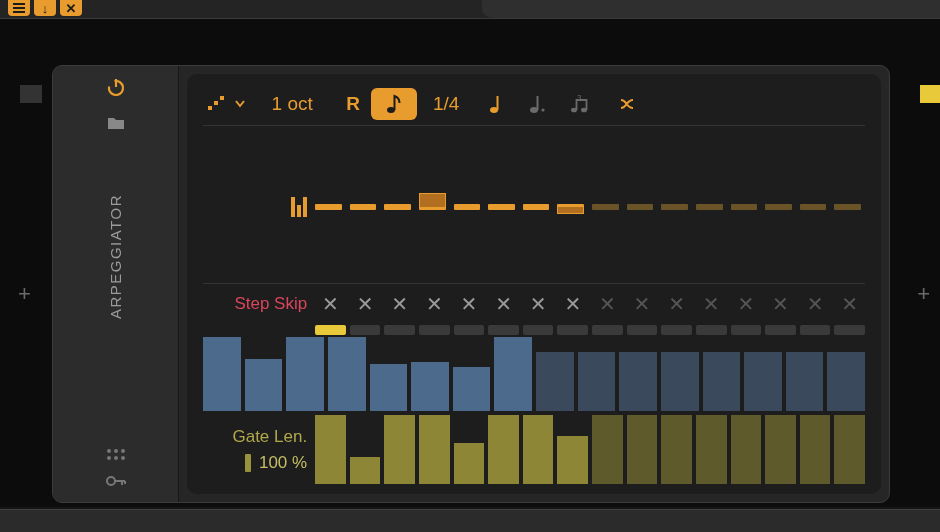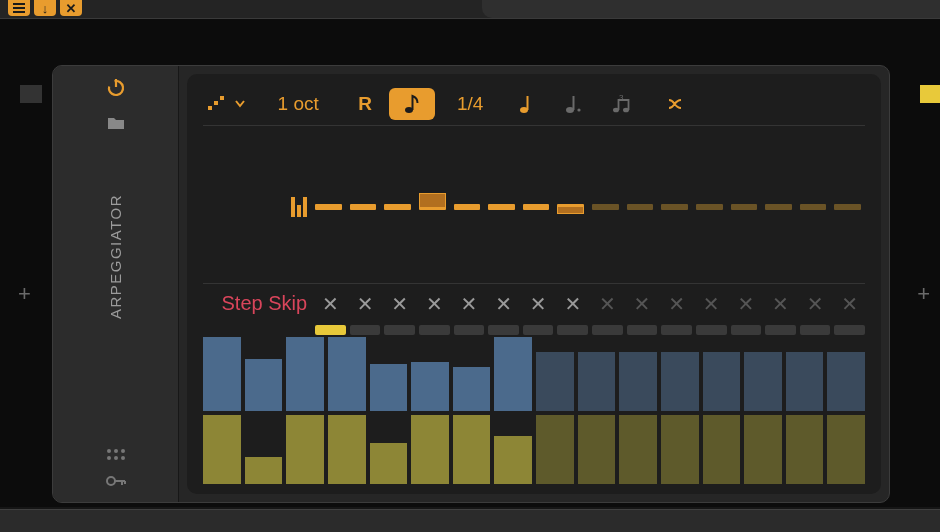--- a/index.html
+++ b/index.html
@@ -144,21 +144,21 @@
     border-radius: 10px;
     margin: 8px;
     padding: 8px 16px 10px 16px;
     display: flex;
     flex-direction: column;
   }
   .controls {
     height: 44px;
     display: flex;
     align-items: center;
-    gap: 6px;
+    gap: 0;
     color: #e89c2e;
     font-size: 19px;
   }
   .ctrl {
     display: flex;
     align-items: center;
     justify-content: center;
     height: 34px;
     min-width: 34px;
     border-radius: 6px;
@@ -186,21 +186,21 @@
   }
   .lane-label {
     flex: 0 0 104px;
     display: flex;
     flex-direction: column;
     justify-content: center;
     align-items: flex-end;
     padding-right: 8px;
     gap: 6px;
   }
-  .lane-label .title { font-size: 20px; text-align: center; }
+  .lane-label .title { font-size: 17px; text-align: center; }
   .lane-label .title.red    { color:#d9455b; font-weight:500; }
   .lane-label .title.blue   { color:#7c97b8; }
   .lane-label .title.olive  { color:#b0a84a; }
   .lane-label .value { font-size: 17px; display:flex; align-items:center; gap:8px; }
   .lane-label .value.blue  { color:#9fb7d4; }
   .lane-label .value.olive { color:#c6bf66; }
   .bartick { width:6px; height:18px; border-radius:1px; }
   .bartick.blue  { background:#5a7ea7; }
   .bartick.olive { background:#9a933e; }
 
@@ -532,20 +532,27 @@
             <div class="vel-cell">
               <div class="vel-bar dim" style="height: 80%;"></div>
             </div>
             <div class="vel-cell">
               <div class="vel-bar dim" style="height: 80%;"></div>
             </div>
           </div>
       </div>
 
       <div class="lane gate-lane">
+        <div class="lane-label">
+          <span class="title olive">Gate Len.</span>
+          <span class="value olive">
+            <span class="bartick olive"></span>
+            <span>100 %</span>
+          </span>
+        </div>
         <div class="lane-track" id="gate-track">
             <div class="gate-cell">
               <div class="gate-bar" style="height: 100%;"></div>
             </div>
             <div class="gate-cell">
               <div class="gate-bar" style="height: 40%;"></div>
             </div>
             <div class="gate-cell">
               <div class="gate-bar" style="height: 100%;"></div>
             </div>

